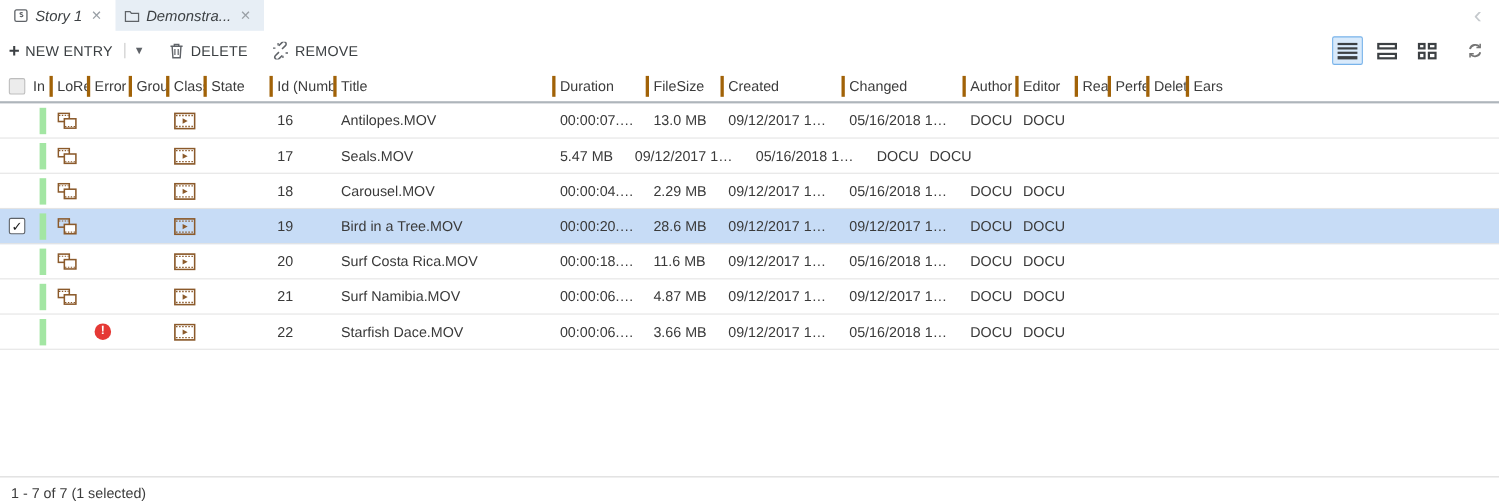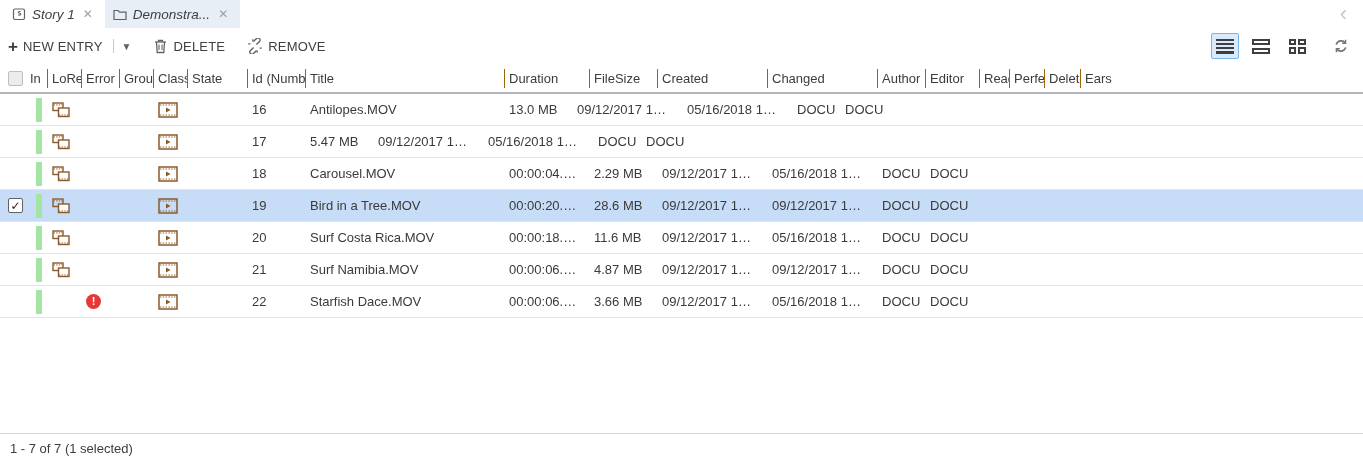--- a/index.html
+++ b/index.html
@@ -31,21 +31,21 @@
   .icon-list i { display: block; height: 2.4px; background: #3C4043; }
   .icon-split { width: 18px; height: 15px; display: flex; flex-direction: column; justify-content: space-between; }
   .icon-split i { display: block; height: 6px; border: 2px solid #3C4043; }
   .icon-grid { width: 17px; height: 15px; display: grid; grid-template-columns: 1fr 1fr; gap: 2.5px; }
   .icon-grid i { display: block; border: 2px solid #3C4043; }
   .refresh-btn { margin-left: 22px; display: flex; align-items: center; }
 
   
   .thead { height: 30px; display: flex; align-items: center; border-bottom: 2px solid #AEB5BB; }
   .hcell { font-size: 13px; color: #3C3C3C; padding-left: 4px; height: 19px; line-height: 19px;
-           border-right: 1px solid #a16207; white-space: nowrap; overflow: hidden; flex: none; }
+           border-right: 3px solid #a16207; white-space: nowrap; overflow: hidden; flex: none; }
   .hcell.col-ears { border-right: none; }
   .hcell-cb { width: 30px; flex: none; display: flex; align-items: center; height: 100%; }
   .hcb { width: 15px; height: 15px; margin-left: 8px; background: #ECECEC; border: 1px solid #BDBDBD; border-radius: 2px; }
 
   .trow { height: 32px; display: flex; align-items: center; border-bottom: 1px solid #E4E4E4; }
   .trow.selected { background: var(--selected-row, #C7DCF6); }
   .cell { flex: none; padding-left: 4px; font-size: 13px; color: #3A3A3A; white-space: nowrap; overflow: hidden; display: flex; align-items: center; height: 100%; }
 
   .col-cb { width: 30px; padding-left: 0; }
   .col-in { width: 18px; padding-left: 0; }
@@ -227,20 +227,21 @@
         <svg width="20" height="16" viewBox="0 0 20 16" fill="none" stroke="currentColor" stroke-width="1.5">
           <rect x="1" y="1" width="18" height="14"></rect>
           <path d="M2 3h16M2 13h16" stroke-width="1.2" stroke-dasharray="1.4 1.4"></path>
           <path d="M8 5.6v4.8L12.6 8z" fill="currentColor" stroke="none"></path>
         </svg>
       </span>
     </div>
     <div class="cell col-state"></div>
     <div class="cell col-id">16</div>
     <div class="cell col-title">Antilopes.MOV</div>
+    <div class="cell col-duration">00:00:07.…</div>
     <div class="cell col-filesize">13.0 MB</div>
     <div class="cell col-created">09/12/2017 1…</div>
     <div class="cell col-changed">05/16/2018 1…</div>
     <div class="cell col-author">DOCU</div>
     <div class="cell col-editor">DOCU</div>
     <div class="cell col-read"></div>
     <div class="cell col-perfe"></div>
     <div class="cell col-delet"></div>
     <div class="cell col-ears"></div>
   </div>
@@ -274,20 +275,21 @@
       <span class="media-icon">
         <svg width="20" height="16" viewBox="0 0 20 16" fill="none" stroke="currentColor" stroke-width="1.5">
           <rect x="1" y="1" width="18" height="14"></rect>
           <path d="M2 3h16M2 13h16" stroke-width="1.2" stroke-dasharray="1.4 1.4"></path>
           <path d="M8 5.6v4.8L12.6 8z" fill="currentColor" stroke="none"></path>
         </svg>
       </span>
     </div>
     <div class="cell col-state"></div>
     <div class="cell col-id">17</div>
+    <div class="cell col-title">Seals.MOV</div>
     <div class="cell col-filesize">5.47 MB</div>
     <div class="cell col-created">09/12/2017 1…</div>
     <div class="cell col-changed">05/16/2018 1…</div>
     <div class="cell col-author">DOCU</div>
     <div class="cell col-editor">DOCU</div>
     <div class="cell col-read"></div>
     <div class="cell col-perfe"></div>
     <div class="cell col-delet"></div>
     <div class="cell col-ears"></div>
   </div>

